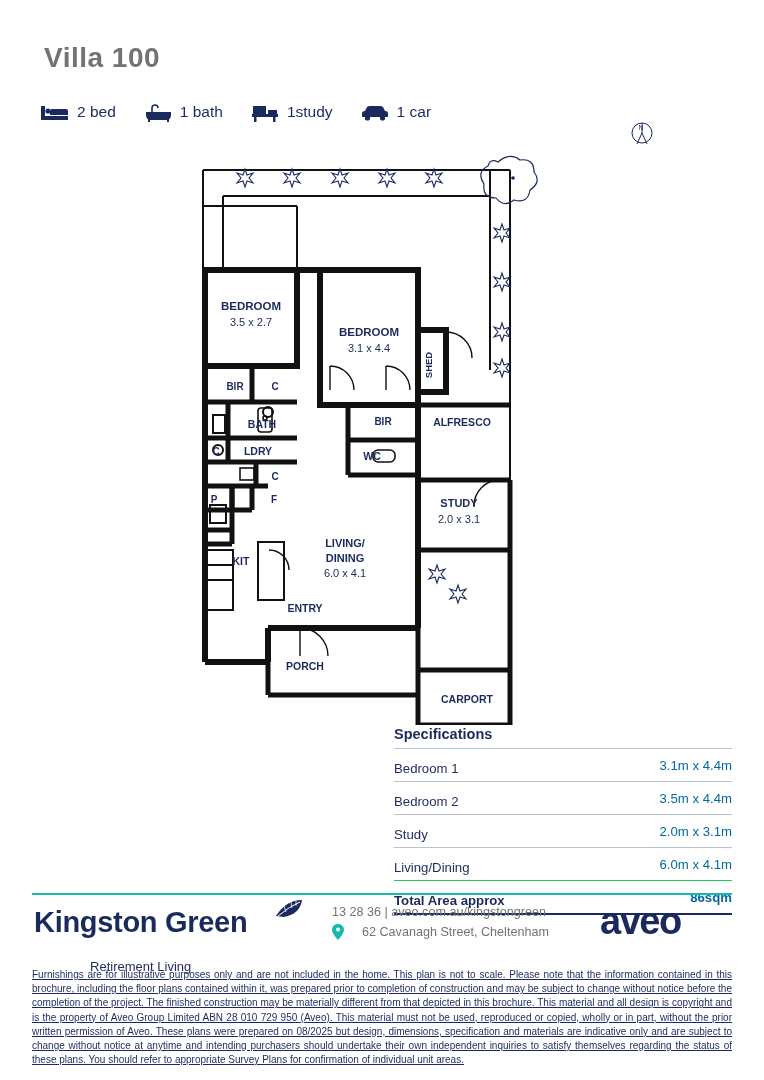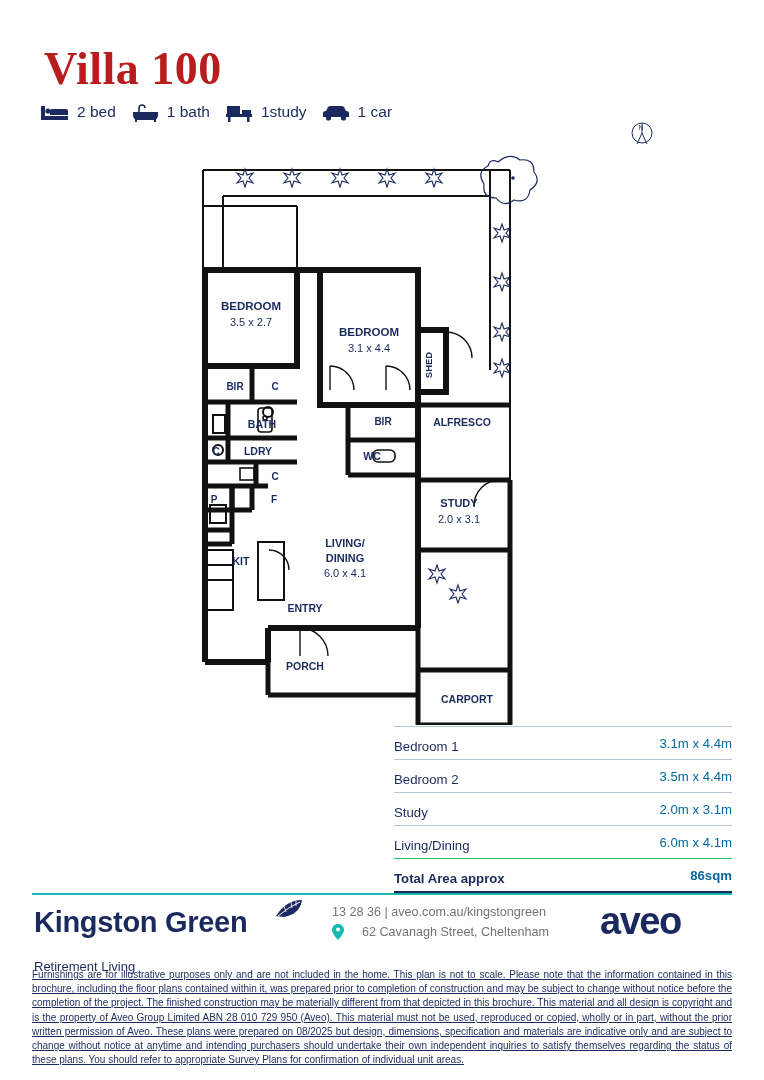--- a/index.html
+++ b/index.html
@@ -12,32 +12,31 @@
     color: #1b2a5e;
     position: relative;
     overflow: hidden;
   }
   .page { position: relative; width: 764px; height: 1080px; }
 
   
   .title {
     position: absolute;
     left: 44px; top: 42px;
-    font-size: 46px;
+    font-size: 28px;
     font-weight: bold;
     letter-spacing: 0.5px;
-    color: #b91c1c;
-    font-family: Liberation Serif, serif;
+    color: #737373;
   }
   .feature-row {
     position: absolute;
     left: 40px; top: 100px;
     display: flex;
     align-items: center;
-    gap: 0px;
+    gap: 13px;
   }
   .feature {
     display: flex;
     align-items: center;
     margin-right: 14px;
   }
   .feature .ico {
     width: 30px; height: 24px;
     position: relative;
     margin-right: 7px;
@@ -92,21 +91,21 @@
 
   
   .footer-rule {
     position: absolute;
     left: 32px; top: 893px;
     width: 700px; height: 2px;
     background: #15b9b0;
   }
   .brand {
     position: absolute;
-    left: 34px; top: 906px;
+    left: 34px; top: 906px; text-align: center;
   }
   .brand-name {
     font-size: 29px;
     font-weight: bold;
     color: #1b2a5e;
     letter-spacing: -0.3px;
   }
   .brand-sub {
     font-size: 13px;
     color: #1b2a5e;
@@ -383,20 +382,21 @@
         <text x="345" y="427" font-size="11">6.0 x 4.1</text>
 
         <text x="305" y="462" font-size="10.5" font-weight="bold">ENTRY</text>
         <text x="305" y="520" font-size="10.5" font-weight="bold">PORCH</text>
         <text x="467" y="553" font-size="10.5" font-weight="bold">CARPORT</text>
       </g>
     </svg>
   </div>
 
   <div class="specs">
+    <h3>Specifications</h3>
 
     <div class="spec-row">
       <span class="spec-name">Bedroom 1</span>
       <span class="spec-val">3.1m x 4.4m</span>
     </div>
     <div class="spec-row">
       <span class="spec-name">Bedroom 2</span>
       <span class="spec-val">3.5m x 4.4m</span>
     </div>
     <div class="spec-row">

